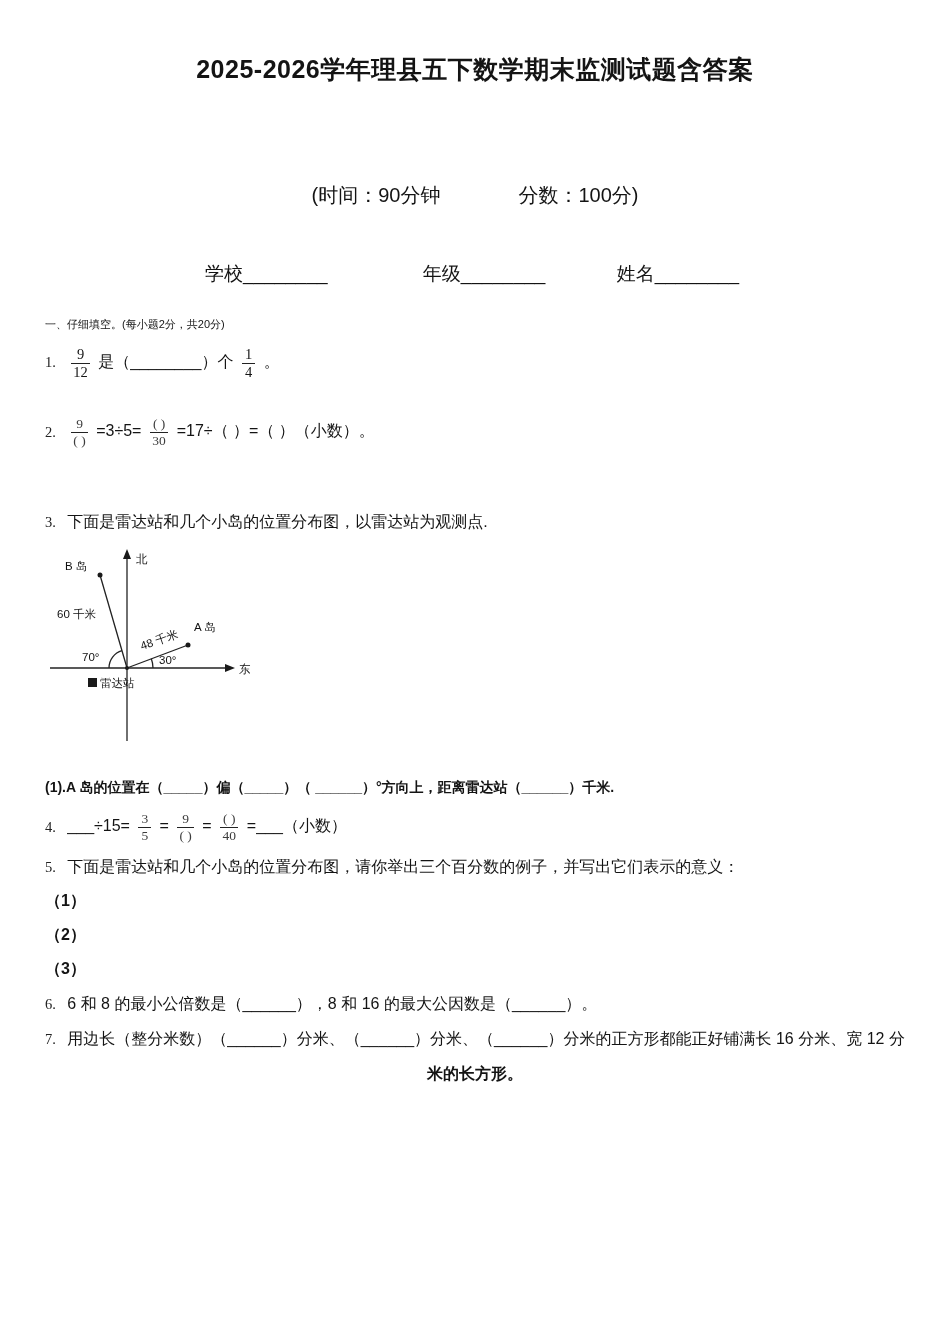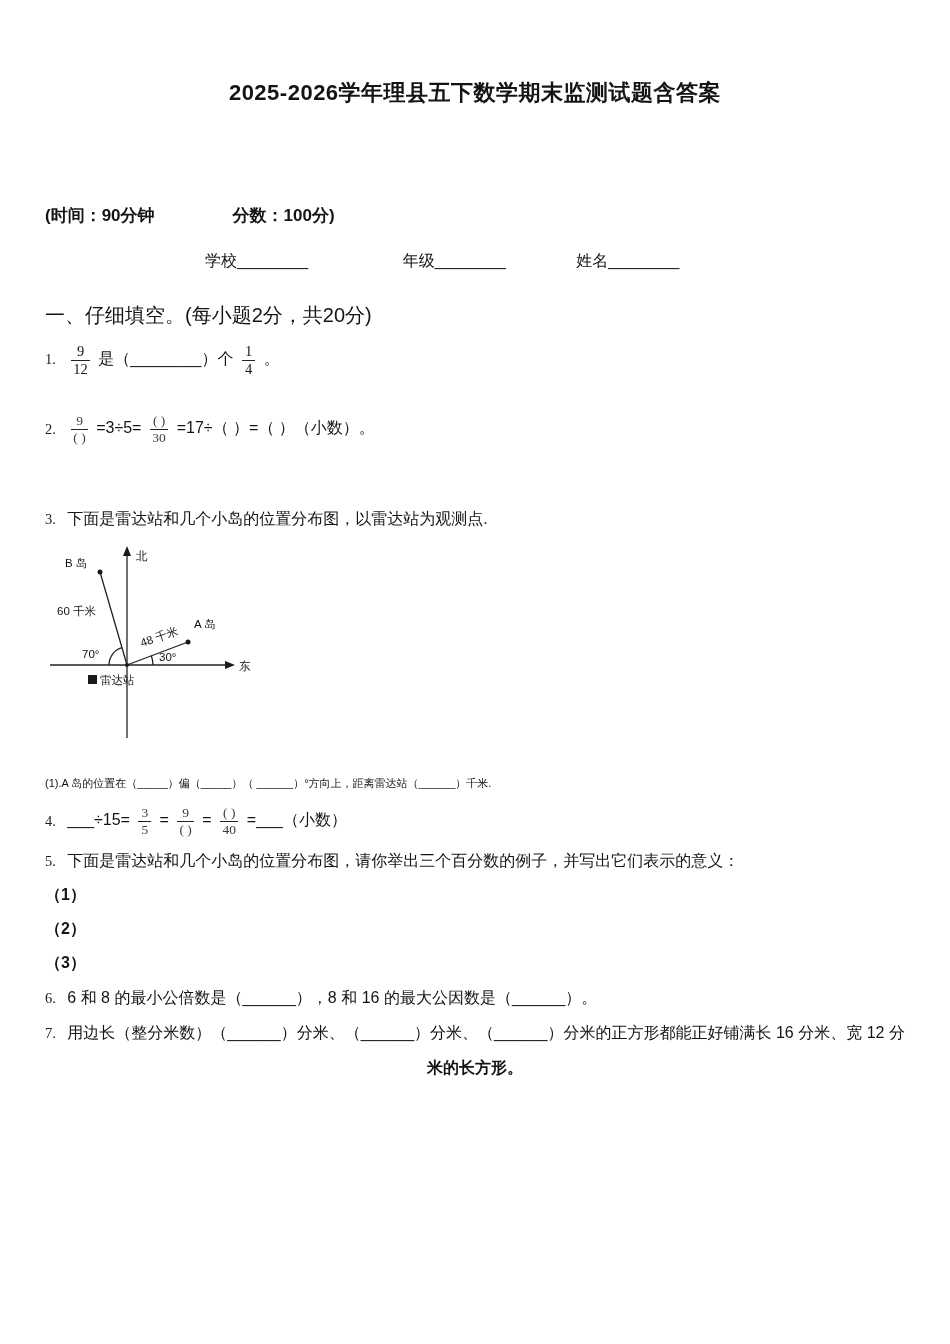--- a/index.html
+++ b/index.html
@@ -5,51 +5,51 @@
   * { box-sizing: border-box; }
   html, body { margin: 0; padding: 0; }
   body {
     width: 950px; height: 1344px;
     background: #ffffff; color: #141414;
     font-family: "Liberation Sans", "DejaVu Sans", sans-serif;
     font-size: 16px; overflow: hidden;
   }
   .content { padding: 0 45px; }
   .title {
-    margin: 78px 0 0; text-align: center;
-    font-size: 22px; font-weight: bold; letter-spacing: .5px;
+    margin: 53px 0 0; text-align: center;
+    font-size: 25px; font-weight: bold; letter-spacing: .5px;
   }
-  .info { margin-top: 96px; text-align: left; font-size: 17px; font-weight: bold; }
+  .info { margin-top: 96px; text-align: center; font-size: 20px; font-weight: normal; }
   .info .score { margin-left: 78px; }
-  .fields { margin-top: 24px; font-size: 16px; white-space: nowrap; }
+  .fields { margin-top: 52px; font-size: 19px; white-space: nowrap; }
   .f-school { margin-left: 160px; }
   .f-grade  { margin-left: 90px; }
   .f-name   { margin-left: 66px; }
-  .section-heading { margin-top: 30px; font-size: 20px; }
+  .section-heading { margin-top: 30px; font-size: 11px; }
   .q { margin-top: 14px; }
   .qno {
     font-family: "Liberation Serif", serif;
     font-size: 14.5px; color: #222; margin-right: 7px;
   }
   .frac {
     display: inline-block; vertical-align: middle; text-align: center;
     line-height: 1.15; font-family: "Liberation Serif", serif;
     font-size: 14.5px; margin: 0 4px;
   }
   .frac .num { display: block; border-bottom: 1.3px solid #222; padding: 0 3px; }
   .frac .den { display: block; padding: 0 2px; }
   .hw { color: #3c3c3c; font-size: 13.5px; }
   .b { font-weight: normal; }
   .mt-lg { margin-top: 36px; }
   .mt-xl { margin-top: 64px; }
   .diagram-wrap { margin-top: 12px; margin-left: 2px; }
   svg text { font-size: 11.5px; fill: #111; font-family: "Liberation Sans", sans-serif; }
   svg line, svg path { stroke: #222; stroke-width: 1.3; fill: none; }
   svg polygon, svg rect, svg circle { fill: #1a1a1a; stroke: none; }
-  .sub { margin-top: 30px; font-weight: normal; font-size: 11px; }
+  .sub { margin-top: 30px; font-weight: bold; font-size: 14px; }
   .sub + .sub { margin-top: 12px; }
   .q5-item { margin-top: 13px; font-weight: bold; }
   .q7-line2 { margin-top: 14px; font-weight: bold; text-align: center; }
 </style>
 </head>
 <body>
 
 <div class="content">
 
   <h1 class="title">2025-2026学年理县五下数学期末监测试题含答案</h1>

